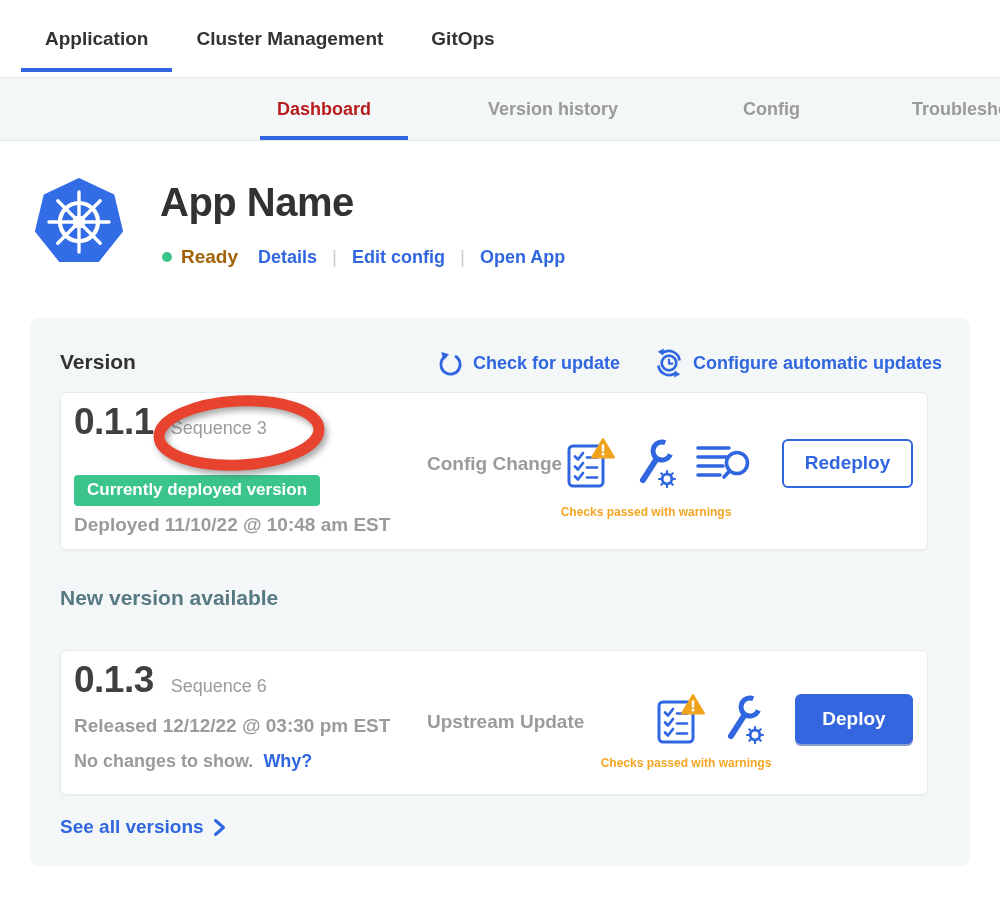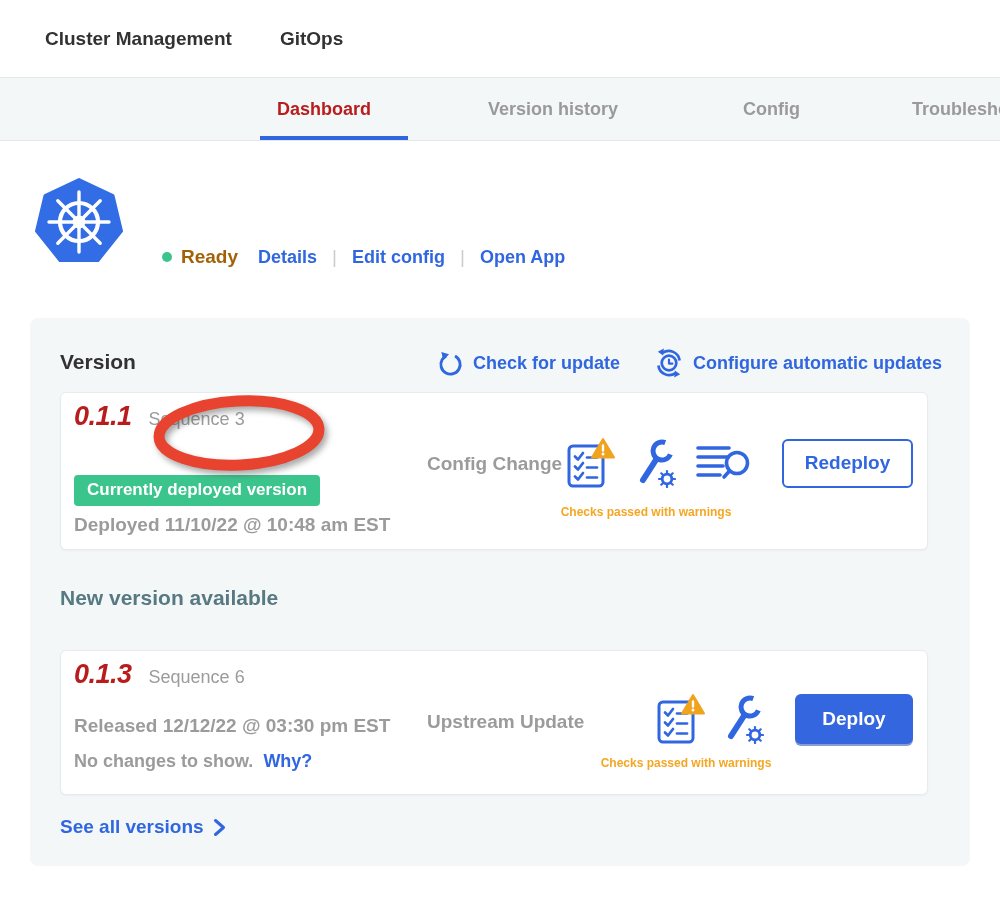--- a/index.html
+++ b/index.html
@@ -31,21 +31,21 @@
   .section-card { position:absolute; left:30px; top:318px; width:940px; height:548px; background:#f4f7f8; border-radius:8px; }
   .section-title { position:absolute; left:30px; top:32px; font-size:21px; font-weight:700; color:#323232; }
   .section-actions { position:absolute; right:28px; top:30px; display:flex; align-items:center; gap:34px; }
   .action-link { display:flex; align-items:center; gap:9px; font-size:18px; font-weight:700; color:#3066e0; cursor:pointer; }
 
   .vcard { position:absolute; left:30px; width:868px; background:#fff; border:1px solid #e6ebed; border-radius:6px; box-shadow:0 1px 2px rgba(0,0,0,0.04); }
   .vcard1 { top:74px; height:158px; }
   .vcard2 { top:332px; height:145px; }
 
   .version-line { position:absolute; left:13px; top:8px; display:flex; align-items:baseline; }
-  .version-num { font-size:27px; font-weight:800; color:#b91c1c; letter-spacing:-0.5px;font-style:italic; }
+  .version-num { font-size:37px; font-weight:800; color:#404040; letter-spacing:-0.5px; }
   .version-seq { font-size:18px; font-weight:500; color:#9b9b9b; margin-left:17px; }
 
   .annotation { position:absolute; left:88px; top:1px; width:180px; height:80px; z-index:5; pointer-events:none; }
 
   .deployed-badge { position:absolute; left:13px; top:82px; background:#3cc48d; color:#fff; font-size:17px; font-weight:700; padding:5px 13px 6px; border-radius:4px; }
   .meta-text { font-size:19px; font-weight:600; color:#9b9b9b; white-space:nowrap; }
   .deployed-at { position:absolute; left:13px; top:121px; }
   .released-at { position:absolute; left:13px; top:64px; }
   .no-changes  { position:absolute; left:13px; top:100px; font-size:18px; }
   .no-changes .meta-text { font-size:18px; }
@@ -72,20 +72,23 @@
   .see-all { position:absolute; left:30px; top:498px; display:flex; align-items:center; gap:9px; font-size:19px; font-weight:700; color:#3066e0; cursor:pointer; }
 
   .icon { display:block; }
 </style>
 </head>
 <body>
 
 <div class="screen">
 
   <div class="topnav">
+    <div class="topnav-tab active">
+        <span>Application</span>
+      </div>
     <div class="topnav-tab">
         <span>Cluster Management</span>
       </div>
     <div class="topnav-tab">
         <span>GitOps</span>
       </div>
   </div>
 
   <div class="subnav">
     <div class="subnav-tab active" style="left:277px">Dashboard</div>
@@ -103,20 +106,21 @@
       <line x1="44" y1="44" x2="44" y2="74"></line>
         <line x1="44" y1="44" x2="22.8" y2="65.2"></line>
       <line x1="44" y1="44" x2="14" y2="44"></line>
         <line x1="44" y1="44" x2="22.8" y2="22.8"></line>
       <line x1="44" y1="44" x2="44" y2="14"></line>
         <line x1="44" y1="44" x2="65.2" y2="22.8"></line>
     </g>
     <circle cx="44" cy="44" r="19" fill="none" stroke="#fff" stroke-width="4.2"></circle>
     <circle cx="44" cy="44" r="6.5" fill="#fff"></circle>
   </svg>
+  <div class="app-title">App Name</div>
   <div class="app-status-row">
     <span class="status-dot"></span>
     <span class="status-text">Ready</span>
     <span class="hdr-link">Details</span>
     <span class="hdr-sep">|</span>
     <span class="hdr-link">Edit config</span>
     <span class="hdr-sep">|</span>
     <span class="hdr-link">Open App</span>
   </div>
 

